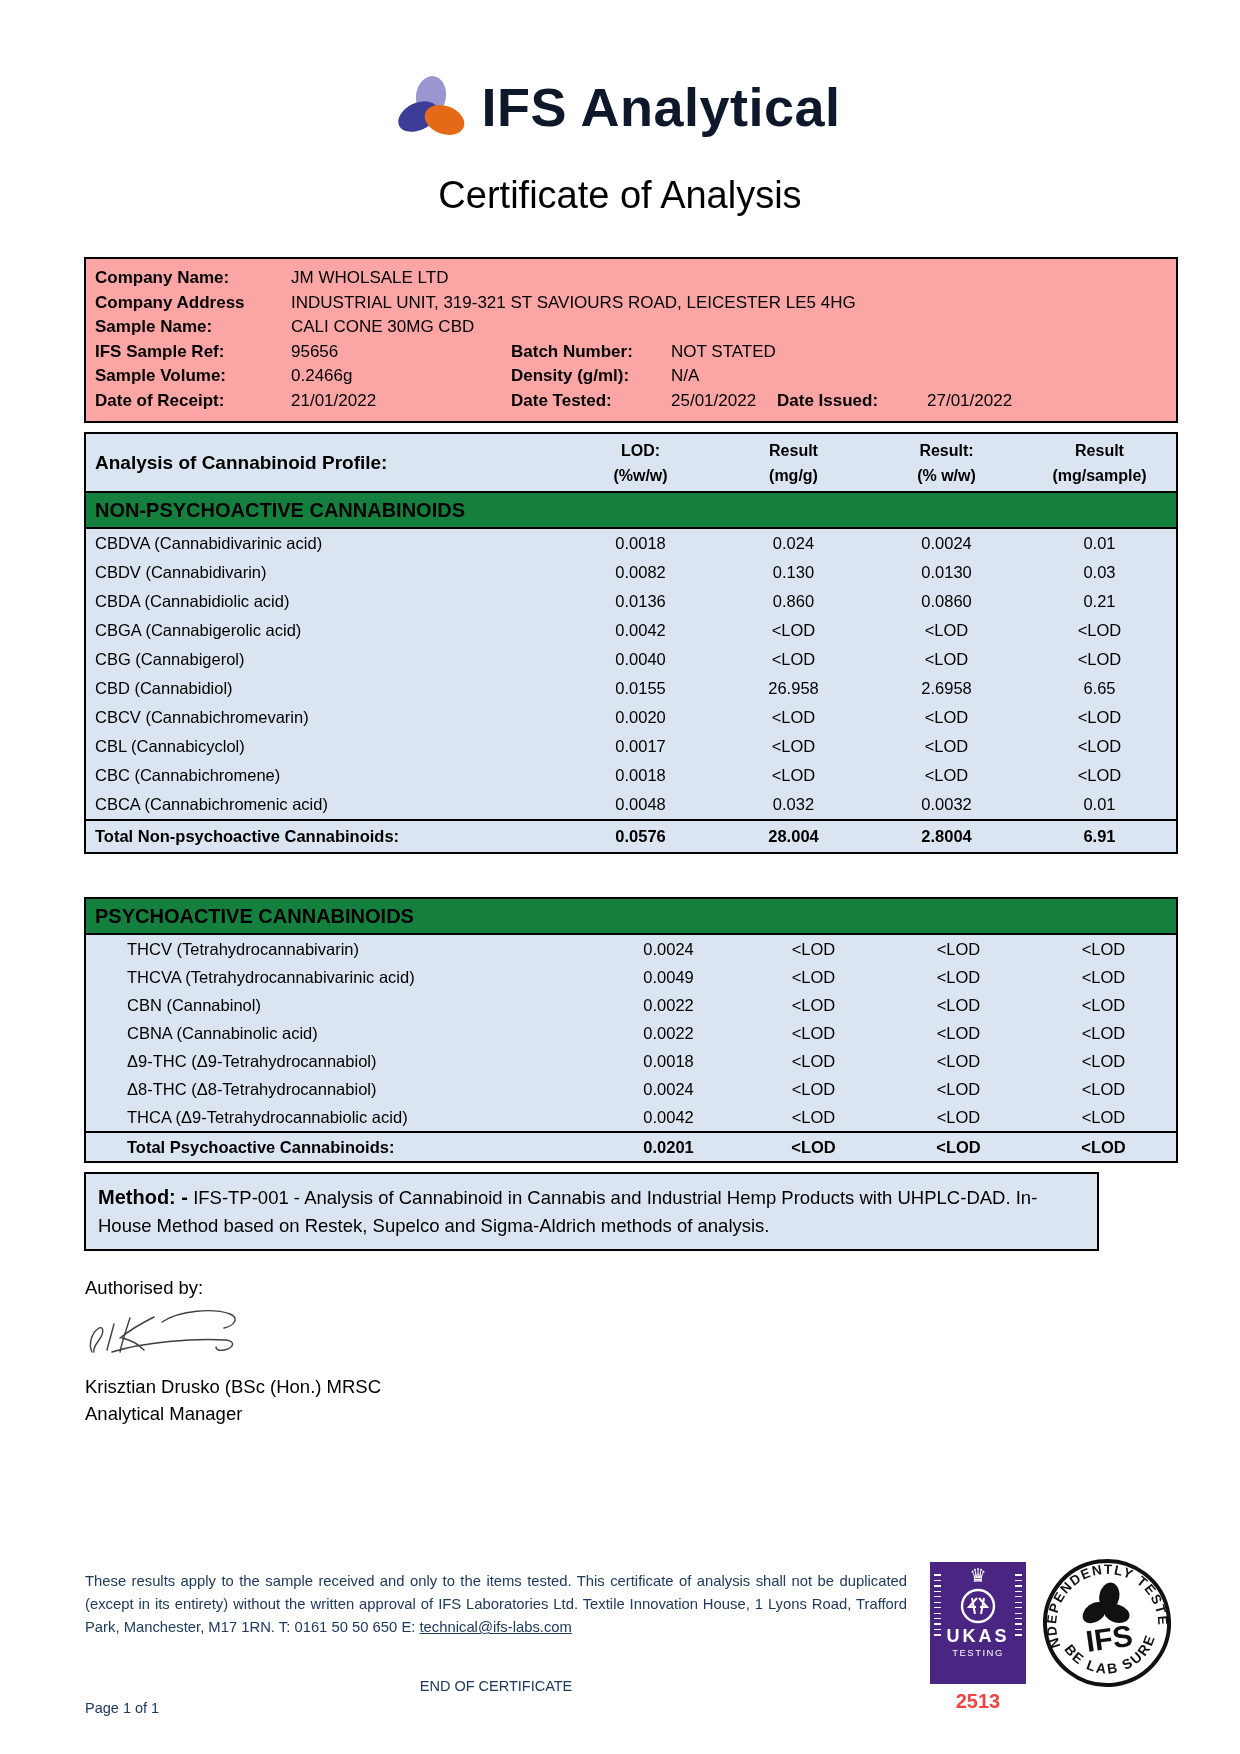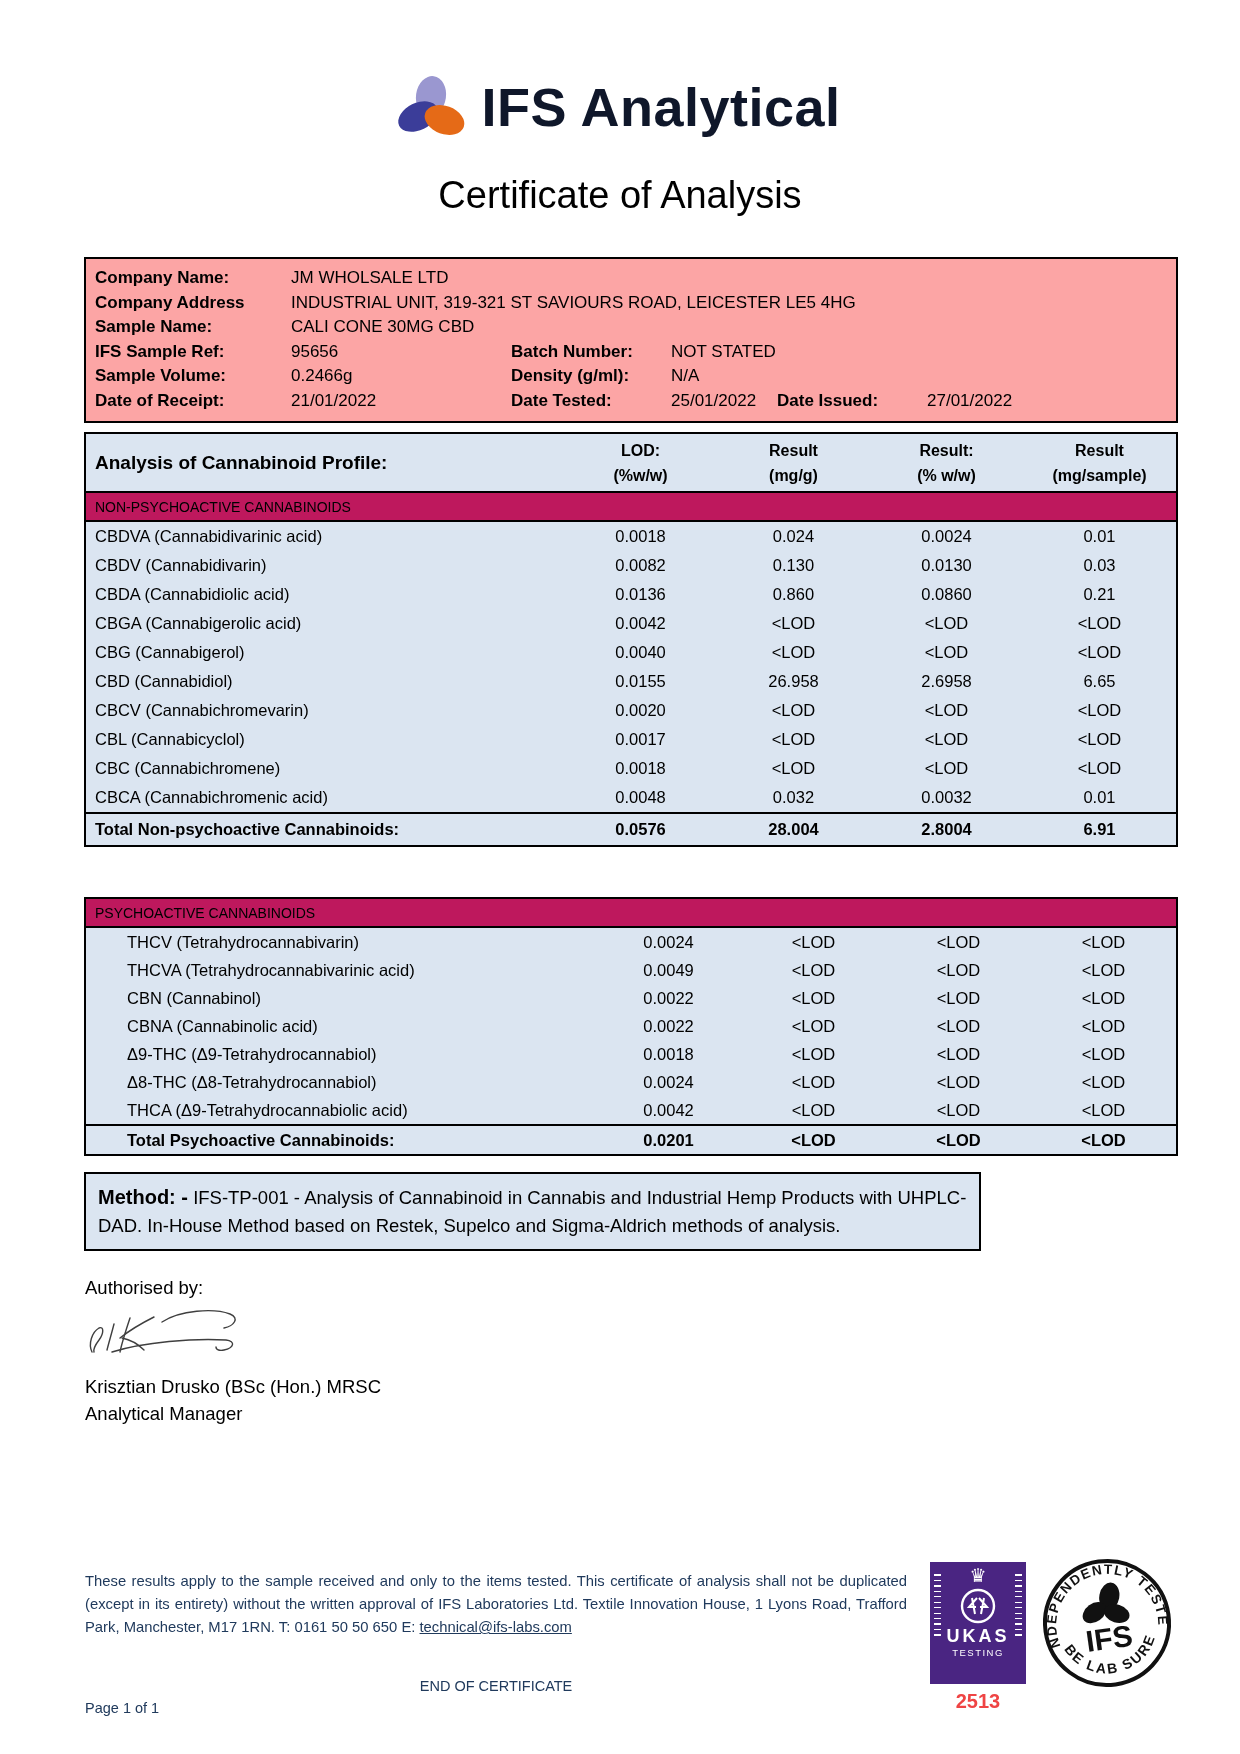--- a/index.html
+++ b/index.html
@@ -30,30 +30,30 @@
 
   
   .ctable { position:absolute; left:84px; width:1094px; box-sizing:border-box;
     background:#dbe5f1; border:2px solid #000; }
   .t1 { top:432px; } .t2 { top:897px; }
   .thead { display:flex; border-bottom:2px solid #000; }
   .thead .ttitle { width:478px; box-sizing:border-box; padding-left:9px;
     display:flex; align-items:center; font-weight:bold; font-size:19px; }
   .thead .col { flex:1; text-align:center; font-weight:bold; font-size:16px;
     padding:4px 0 3px 0; line-height:25px; }
-  .section { background:#be185d; font-weight:normal; font-size:14px;
+  .section { background:#15803d; font-weight:bold; font-size:20px;
     padding:6px 9px 5px 9px; border-bottom:2px solid #000; }
   .trow { display:flex; height:29px; line-height:29px; font-size:16.5px; }
   .t2 .trow { height:28px; line-height:28px;padding-left:32px; }
   .trow .name { width:478px; box-sizing:border-box; padding-left:9px; white-space:nowrap; }
   .trow .val { flex:1; text-align:center; }
   .total-row { font-weight:bold; border-top:2px solid #000; height:31px; line-height:31px; }
 
   
-  .method-box { position:absolute; top:1172px; left:84px; width:897px; box-sizing:border-box;
+  .method-box { position:absolute; top:1172px; left:84px; width:1015px; box-sizing:border-box;
     background:#dbe5f1; border:2px solid #000; padding:9px 12px; font-size:18.5px; line-height:28px; }
   .method-label { font-weight:bold; font-size:20px; }
 
   
   .auth-label { position:absolute; top:1277px; left:85px; font-size:18.5px; }
   .sig { position:absolute; top:1300px; left:84px; }
   .sig path { fill:none; stroke:#3f3f3f; stroke-width:1.4; stroke-linecap:round; }
   .sig-name { position:absolute; top:1376px; left:85px; font-size:18.5px; }
   .sig-role { position:absolute; top:1403px; left:85px; font-size:18.5px; }
 

